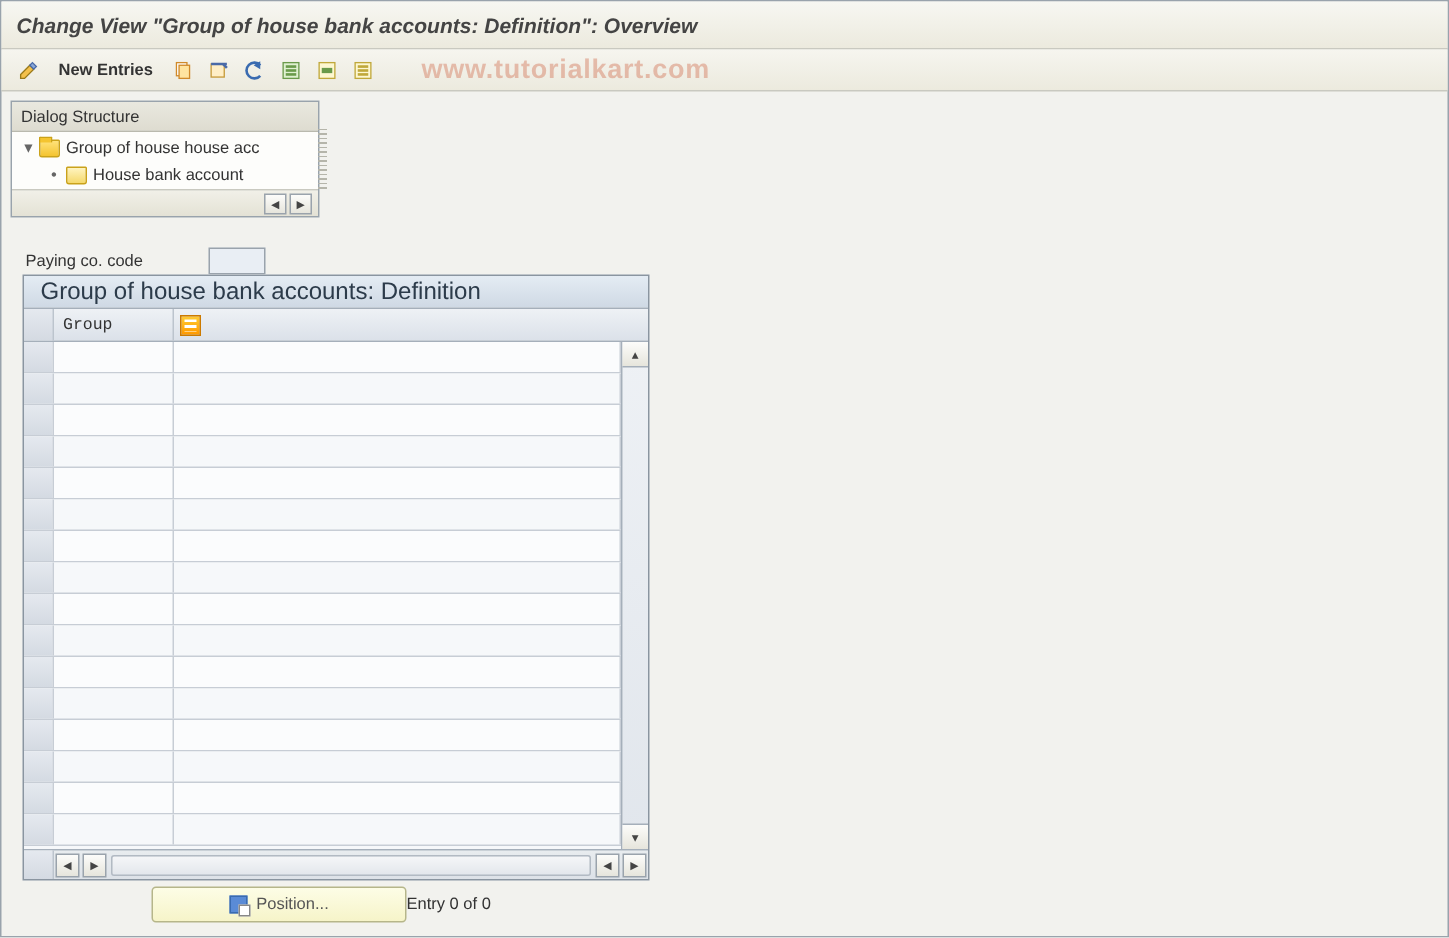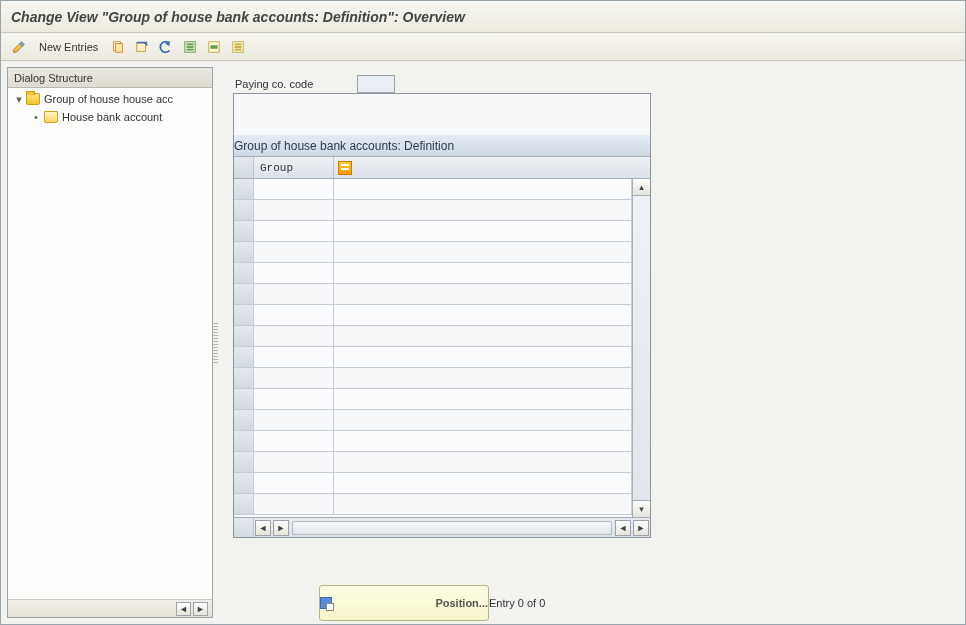--- a/index.html
+++ b/index.html
@@ -53,38 +53,40 @@
     cursor: pointer;
     padding: 0 2px;
   }
   .new-entries-btn {
     height: 20px;
     padding: 0 6px;
     display:flex; align-items:center;
     cursor:pointer;
     font-size: 11px;
     color:#333;
+    font-weight:bold;
   }
   .icon-svg { width:14px; height:14px; display:block; }
   .watermark {
     position:absolute;
     left: 280px; top: 3px;
     font-size: 18px;
     font-weight: bold;
     color: rgba(210,120,90,0.45);
     letter-spacing: 0.5px;
     pointer-events:none;
     user-select:none;
   }
 
   
   .main {
     position:absolute;
     top: 60px; left:0; right:0; bottom:0;
     display:flex;
+    flex-direction:column;
   }
 
   
   .sidebar {
     width: 206px;
     border: 1px solid #99a3ac;
     margin: 6px;
     background: #fdfdfb;
     display:flex; flex-direction:column;
     position:relative;
@@ -184,25 +186,24 @@
   .grid-panel {
     width: 418px;
     border: 1px solid #8a95a0;
     background: #f6f8fa;
     margin-left: 4px;
   }
   .grid-title {
     height: 22px;
     background: linear-gradient(#e4ecf4,#cfd9e4);
     border-bottom: 1px solid #a5afba;
-    padding-left: 0;
-    display:flex; align-items:center;
-    font-size:12px;
+    padding-left: 11px;
+    display:flex; align-items:center;
+    font-size:16px;
     color:#2c3b4a;
-    margin-top:41px;
   }
   .grid-head {
     display:flex;
     height: 22px;
     background: linear-gradient(#eef1f5,#dbe1e9);
     border-bottom: 1px solid #a5afba;
     font-family: Liberation Mono, monospace;
   }
   .col {
     border-right: 1px solid #bcc4cd;
@@ -281,31 +282,30 @@
 
   
   .bottom-bar{
     position:absolute;
     left: 100px; right: 0;
     bottom: 8px;
     height: 26px;
     display:flex; align-items:center;
   }
   .position-btn{
-    width: 170px; height:36px;
+    width: 170px; height:24px;
     margin-left: 0px;
     background: linear-gradient(#fdfde6,#f6f4c9);
     border:1px solid #b6b68a;
     border-radius:3px;
-    display:flex; align-items:center; justify-content:space-between;
+    display:flex; align-items:center; justify-content:center;
     gap:6px;
     cursor:pointer;
     font-size:11px;
     color:#555;
-    font-weight:bold;
   }
   .position-btn .pos-icon{
     width:12px;height:12px;
     background:#5a8bd6; border:1px solid #3a6bb0;
     position:relative;
   }
   .position-btn .pos-icon::after{
     content:""; position:absolute; right:-3px; bottom:-3px;
     width:6px;height:6px;background:#fff;border:1px solid #888;
   }
@@ -368,20 +368,21 @@
     </div>
     <div class="tool-btn" title="Deselect All">
       <svg class="icon-svg" viewBox="0 0 16 16">
           <rect x="2" y="2" width="12" height="12" fill="#fdf7d0" stroke="#c0a83a"></rect>
           <rect x="4" y="4" width="8" height="2" fill="#c0a83a"></rect>
           <rect x="4" y="7" width="8" height="2" fill="#c0a83a"></rect>
           <rect x="4" y="10" width="8" height="2" fill="#c0a83a"></rect>
         </svg>
     </div>
 
+    <span class="watermark">www.tutorialkart.com</span>
   </div>
 
   <div class="main">
 
     <div class="sidebar">
       <div class="sidebar-header">Dialog Structure</div>
       <div class="tree">
         <div class="tree-row">
           <span class="tree-toggle">▾</span>
           <span class="folder-icon open"></span>

